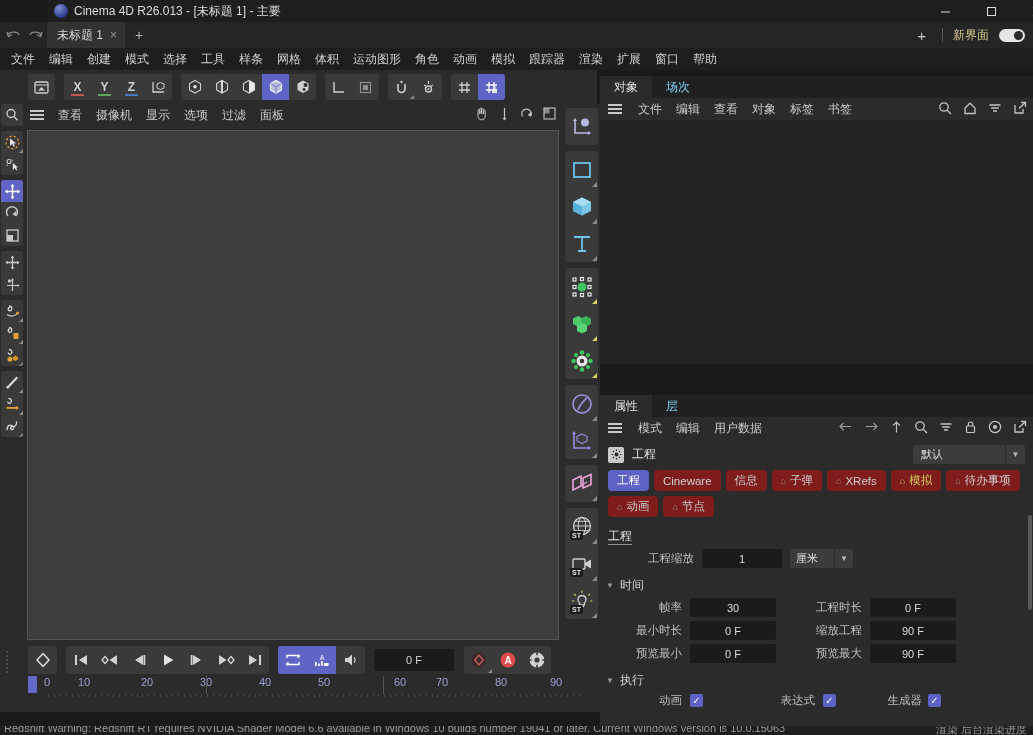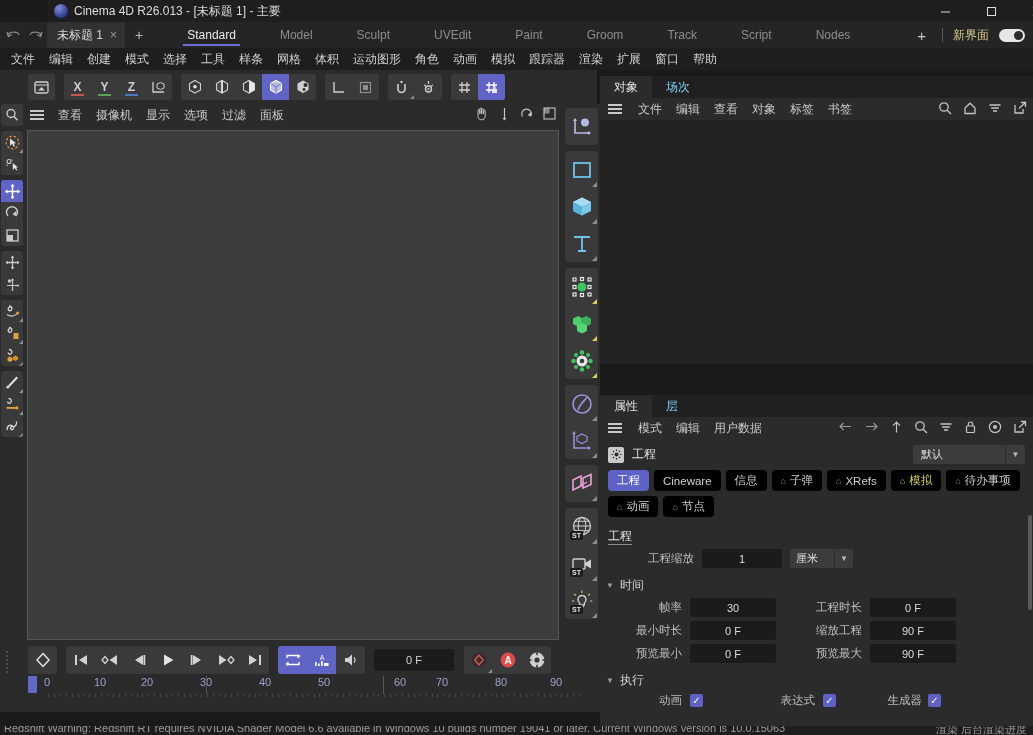--- a/index.html
+++ b/index.html
@@ -162,21 +162,21 @@
   .attr-head { display: flex; align-items: center; padding: 6px 8px 3px 8px; gap: 8px; }
   .attr-ico { width: 16px; height: 16px; background: #c9c9c9; border-radius: 2px;
     display: flex; align-items: center; justify-content: center; color: #2b2b2b; font-size: 10px; }
   .attr-title { font-size: 12px; color: #e0e0e0; }
   .preset-box { margin-left: auto; display: flex; align-items: center; }
   .preset-val { width: 92px; height: 19px; background: #3c3c3c; border-radius: 2px 0 0 2px;
     font-size: 11px; color: #ddd; display: flex; align-items: center; padding-left: 8px; }
   .preset-arrow { width: 20px; height: 19px; background: #3c3c3c; border-left: 1px solid #2b2b2b;
     border-radius: 0 2px 2px 0; display: flex; align-items: center; justify-content: center; color: #bbb; font-size: 8px; }
   .pill-row { display: flex; flex-wrap: wrap; gap: 5px; padding: 3px 8px; }
-  .pill { height: 21px; border-radius: 4px; background: #000000; color: #d0d0d0;
+  .pill { height: 21px; border-radius: 4px; background: #7f1d1d; color: #d0d0d0;
     font-size: 11.5px; display: flex; align-items: center; gap: 4px; padding: 0 9px; }
   .pill.active { background: #5e62c6; color: #fff; }
   .pill.warn { color: #d8d05c; }
   .pill .bell { font-size: 9px; color: #9a9a9a; }
   .pill.warn .bell { color: #d8d05c; }
   .section-underline { padding: 8px 8px 2px 8px; font-size: 12px; color: #e0e0e0; }
   .section-underline span { border-bottom: 1px solid #8e8e8e; padding-bottom: 1px; }
   .fold { padding: 7px 8px 2px 6px; font-size: 12px; color: #cfcfcf; display: flex; align-items: center; gap: 6px; }
   .fold .caret { font-size: 8px; color: #9a9a9a; }
   .prow { display: flex; align-items: center; padding: 2px 8px; font-size: 11.5px; }
@@ -242,31 +242,20 @@
             <path d="M13 8 C13 3 3 3 2 7" fill="none" stroke="#8a8a8a" stroke-width="1.3"></path>
             <path d="M14 4 L12.5 8.5 L9 6.5" fill="none" stroke="#8a8a8a" stroke-width="1.3"></path>
           </svg>
       </span>
     </div>
     <div class="doc-tab">
       <span>未标题 1</span>
       <span class="x">×</span>
     </div>
     <div class="plus-tab">+</div>
-    <div class="layout-tabs">
-      <div class="layout-tab active">Standard</div>
-      <div class="layout-tab">Model</div>
-      <div class="layout-tab">Sculpt</div>
-      <div class="layout-tab">UVEdit</div>
-      <div class="layout-tab">Paint</div>
-      <div class="layout-tab">Groom</div>
-      <div class="layout-tab">Track</div>
-      <div class="layout-tab">Script</div>
-      <div class="layout-tab">Nodes</div>
-    </div>
     <div class="tabbar-right">
       <span class="tb-plus">+</span>
       <span class="tb-sep"></span>
       <span class="tb-newui">新界面</span>
       <span class="tb-toggle"></span>
     </div>
   </div>
 
   <div class="menubar">
     <div class="menu-item">文件</div>
@@ -811,21 +800,21 @@
                 <rect x="15.4" y="8.2" width="3" height="1.6"></rect>
               </g>
             </svg>
         </div>
       </div>
     </div>
 
     <div class="ruler">
       <div class="playhead" style="left:0px"></div>
       <div class="ruler-ticklbl" style="left:16px">0</div>
-      <div class="ruler-ticklbl" style="left:66px">10</div>
+      <div class="ruler-ticklbl" style="left:50px">10</div>
       <div class="ruler-ticklbl" style="left:113px">20</div>
       <div class="ruler-ticklbl" style="left:172px">30</div>
       <div class="ruler-ticklbl" style="left:231px">40</div>
       <div class="ruler-ticklbl" style="left:290px">50</div>
       <div class="ruler-ticklbl" style="left:366px">60</div>
       <div class="ruler-ticklbl" style="left:408px">70</div>
       <div class="ruler-ticklbl" style="left:467px">80</div>
       <div class="ruler-ticklbl" style="left:522px">90</div>
       <div class="ruler-major" style="left:178px"></div>
       <div class="ruler-major" style="left:355px"></div>

